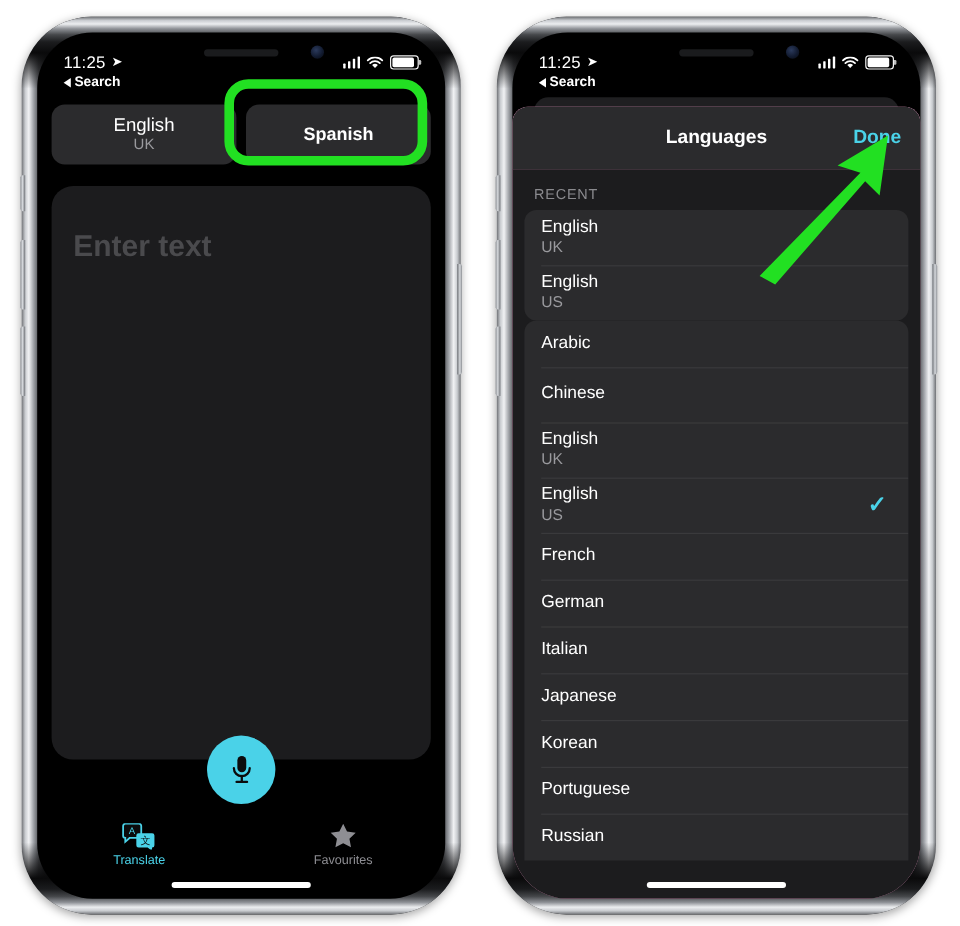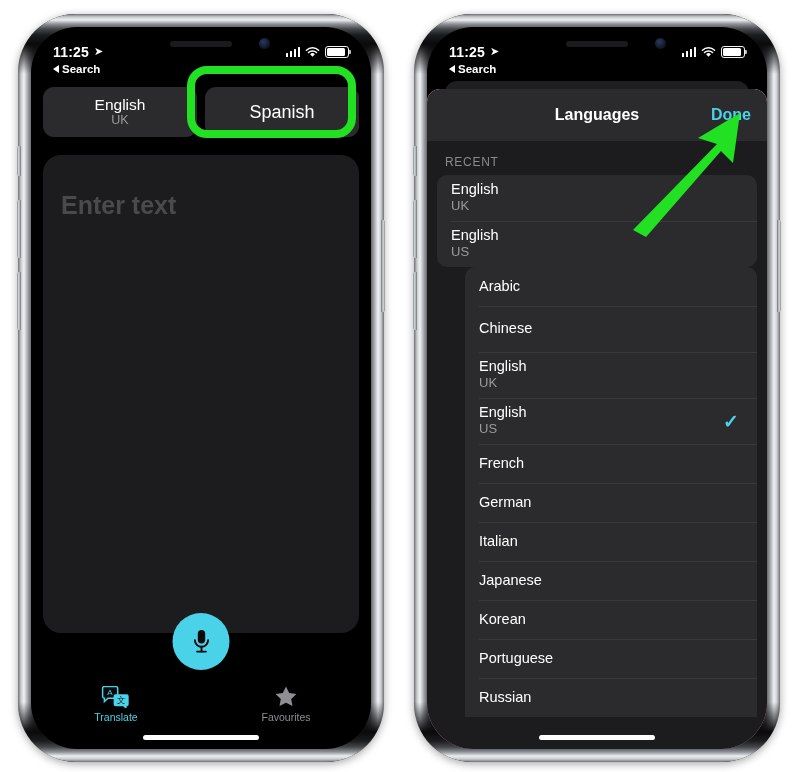--- a/index.html
+++ b/index.html
@@ -94,21 +94,21 @@
 
   
   .statusbar {
     position: absolute; top: 14px; left: 0; right: 0;
     height: 22px;
     display: flex; align-items: center;
     padding: 0 22px;
     color: #ffffff;
   }
   .status-time {
-    font-size: 14px; font-weight: bold;
+    font-size: 14px; font-weight: normal;
     letter-spacing: .2px;
   }
   .loc-arrow {
     display: inline-block; margin-left: 5px;
     font-size: 11px; transform: translateY(-1px) rotate(0deg);
   }
   .status-right {
     margin-left: auto;
     display: flex; align-items: center; gap: 5px;
   }
@@ -154,21 +154,21 @@
   .lang-pill {
     flex: 1; height: 50px;
     background: #2b2b2d;
     border-radius: 11px;
     display: flex; flex-direction: column;
     align-items: center; justify-content: center;
     color: #ffffff;
   }
   .lang-pill .primary { font-size: 15.5px; line-height: 17px; }
   .lang-pill .sub { font-size: 12.5px; color: #9a9a9e; line-height: 15px; }
-  .lang-pill.single .primary { font-size: 18px; }
+  .lang-pill.single .primary { font-size: 15px; font-weight: bold; }
 
   .entry-card {
     position: absolute; top: 128px; left: 12px; right: 12px;
     height: 478px;
     background: #1c1c1e;
     border-radius: 18px;
   }
   .entry-placeholder {
     position: absolute; top: 36px; left: 18px;
     font-size: 25px; font-weight: bold;
@@ -240,21 +240,21 @@
   }
   .section-label {
     color: #8a8a8e; font-size: 12px; letter-spacing: .7px;
     padding: 14px 8px 6px;
   }
   .group {
     background: #2b2b2d;
     border-radius: 10px;
     overflow: hidden;
   }
-  .group.flat { border-radius: 10px 10px 0 0; margin-left: 28px; }
+  .group.flat { border-radius: 10px 10px 0 0; }
   .row {
     position: relative;
     min-height: 39px;
     padding: 6px 14px 7px;
     display: flex; flex-direction: column; justify-content: center;
   }
   .row + .row::before {
     content: ""; position: absolute; left: 14px; right: 0; top: 0;
     height: 1px; background: #3a3a3c;
   }

